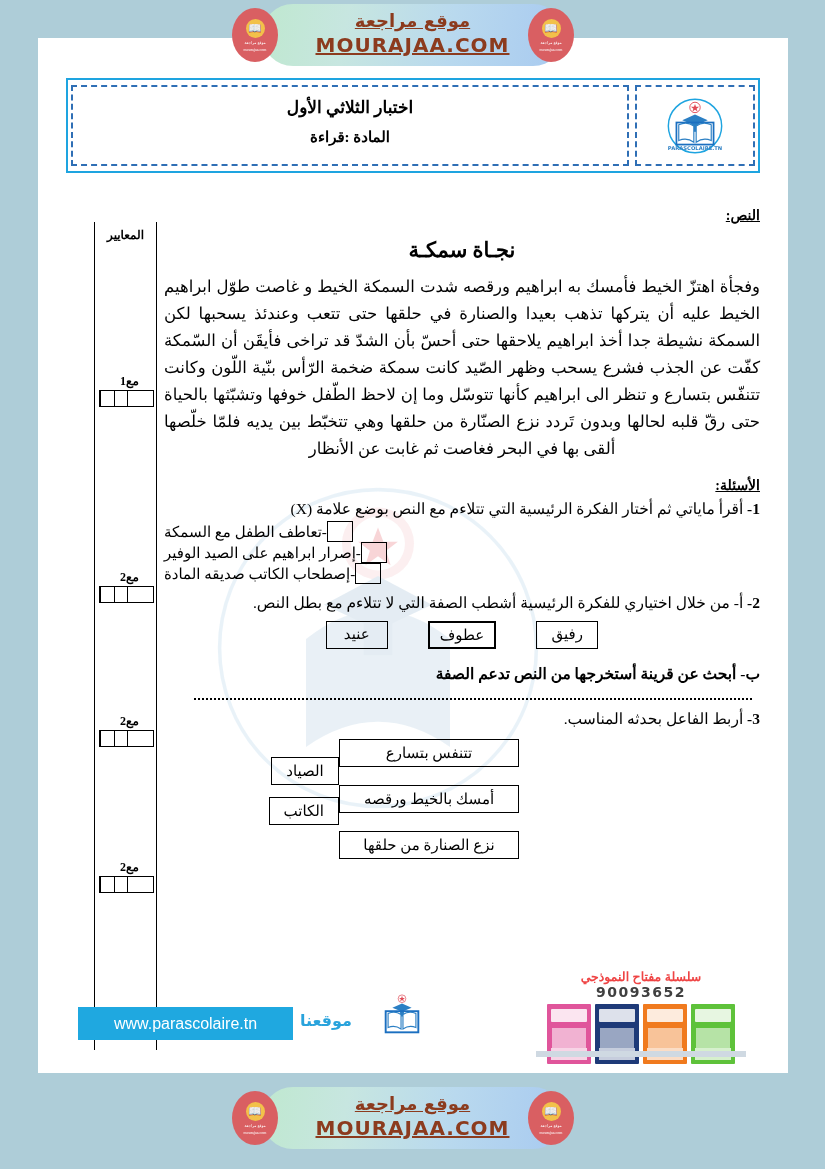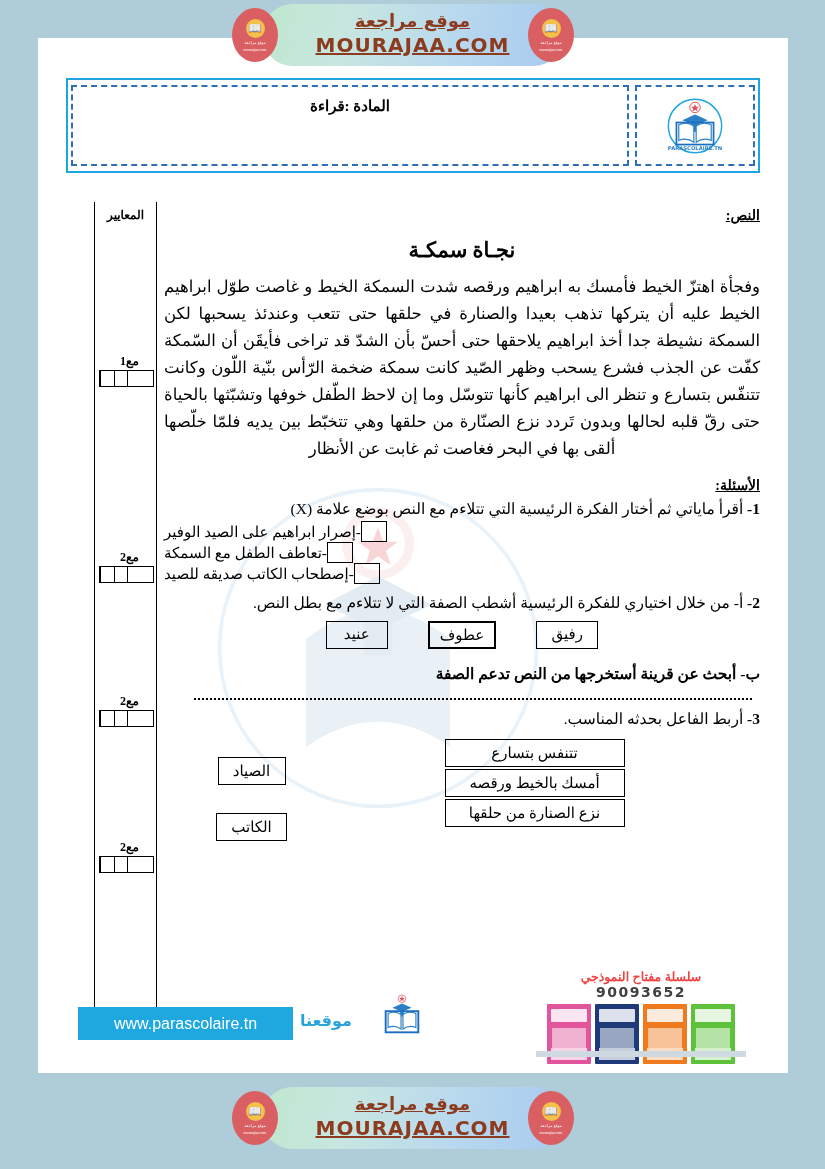--- a/index.html
+++ b/index.html
@@ -136,21 +136,21 @@
   .school-logo {
     position: absolute;
     left: 50%; top: 50%;
     transform: translate(-50%,-50%);
     width: 58px; height: 58px;
   }
 
   
   .crit-col {
     position: absolute;
-    left: 56px; top: 164px;
+    left: 56px; top: 184px;
     width: 63px; height: 828px;
     border-left: 1.6px solid #000;
     border-right: 1.6px solid #000;
     z-index: 6;
   }
   .crit-head {
     text-align: center;
     font-size: 12px;
     font-weight: bold;
     margin-top: 6px;
@@ -255,30 +255,30 @@
     display: flex;
     flex-direction: row;
     justify-content: flex-start;
     margin-top: 8px;
     padding-right: 30px;
   }
   .match-col-right {
     width: 175px;
     display: flex;
     flex-direction: column;
-    align-items: center;
+    align-items: flex-start;
     padding-top: 18px;
-    gap: 28px;
+    gap: 12px;
   }
   .match-col-left {
     flex: 1;
     display: flex;
     flex-direction: column;
-    align-items: center;
-    gap: 2px;
+    align-items: flex-end;
+    gap: 18px;
   }
   .match-box {
     border: 1.6px solid #000;
     padding: 4px 14px;
     font-size: 15px;
     text-align: center;
   }
   .match-box.wide { min-width: 180px; }
   .match-box.narrow { min-width: 68px; }
 
@@ -413,20 +413,21 @@
         <path d="M50 30 l22 10 -22 9 -22 -9z" fill="#2b7fc4"></path>
         <rect x="45" y="44" width="10" height="16" fill="#2b7fc4"></rect>
         <rect x="18" y="44" width="64" height="38" fill="none" stroke="#1b6fc0" stroke-width="3"></rect>
         <path d="M22 48 q14 -7 26 2 v28 q-12 -9 -26 -3z" fill="#fff" stroke="#2b7fc4" stroke-width="2"></path>
         <path d="M78 48 q-14 -7 -26 2 v28 q12 -9 26 -3z" fill="#fff" stroke="#2b7fc4" stroke-width="2"></path>
         <text x="50" y="92" text-anchor="middle" font-size="9" font-weight="bold" fill="#2b7fc4" font-family="DejaVu Sans, sans-serif">PARASCOLAIRE.TN</text>
       </svg>
     </div>
 
     <div class="head-cell title">
+      <div class="title-line a">اختبار الثلاثي الأول</div>
       <div class="title-line b">المادة  :قراءة</div>
     </div>
 
   </div>
 
   <div class="crit-col">
     <div class="crit-head">المعايير</div>
 
     <div class="crit-mark" style="top:152px">
       <div class="crit-label">مع1</div>
@@ -484,31 +485,31 @@
     
     <div class="q-block">
       <div class="q-line">
         <span class="q-num">1-</span>
         <span>أقرأ ماياتي ثم أختار الفكرة الرئيسية التي تتلاءم مع النص  بوضع علامة (X)</span>
       </div>
 
       <div class="opt-line">
         <span class="spacer"></span>
         <div class="opt-box"></div>
-        <span style="font-size:15px">-إصرار ابراهيم على الصيد الوفير</span>
+        <span style="font-size:15px">-تعاطف الطفل مع السمكة</span>
       </div>
       <div class="opt-line">
         <span class="spacer"></span>
         <div class="opt-box"></div>
-        <span style="font-size:15px">-تعاطف الطفل مع السمكة</span>
+        <span style="font-size:15px">-إصرار ابراهيم على الصيد الوفير</span>
       </div>
       <div class="opt-line">
         <span class="spacer"></span>
         <div class="opt-box"></div>
-        <span style="font-size:15px">-إصطحاب الكاتب صديقه للصيد</span>
+        <span style="font-size:15px">-إصطحاب الكاتب صديقه المادة</span>
       </div>
     </div>
 
     
     <div class="q-block" style="margin-top:6px">
       <div class="q-line">
         <span class="q-num">2-</span>
         <span>أ- من خلال اختياري للفكرة الرئيسية  أشطب الصفة التي لا تتلاءم مع بطل النص.</span>
       </div>
 

